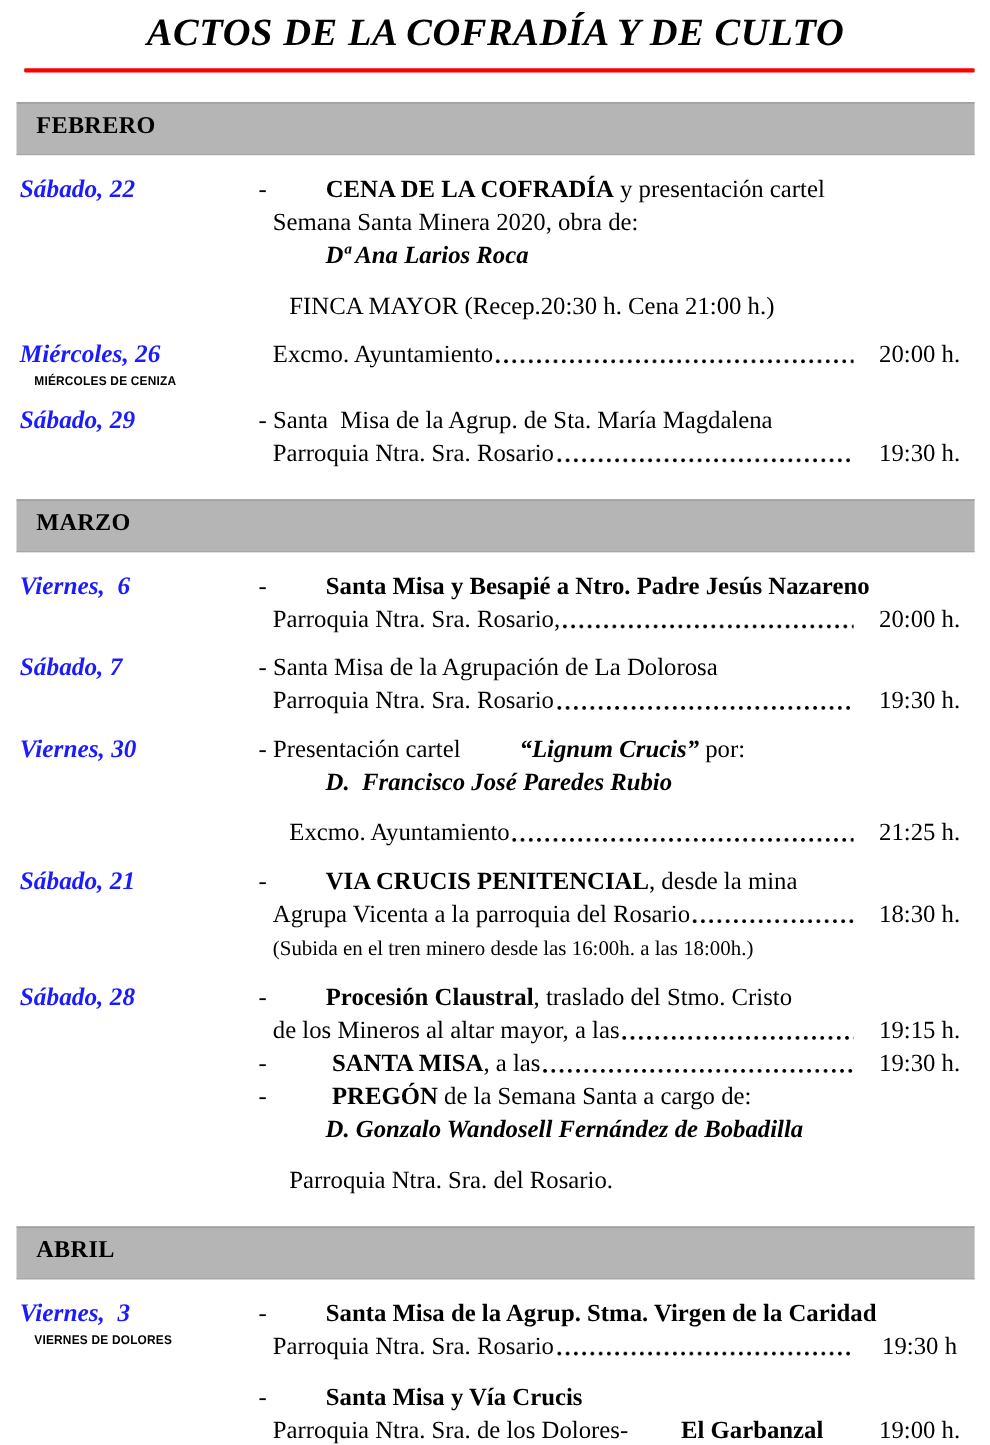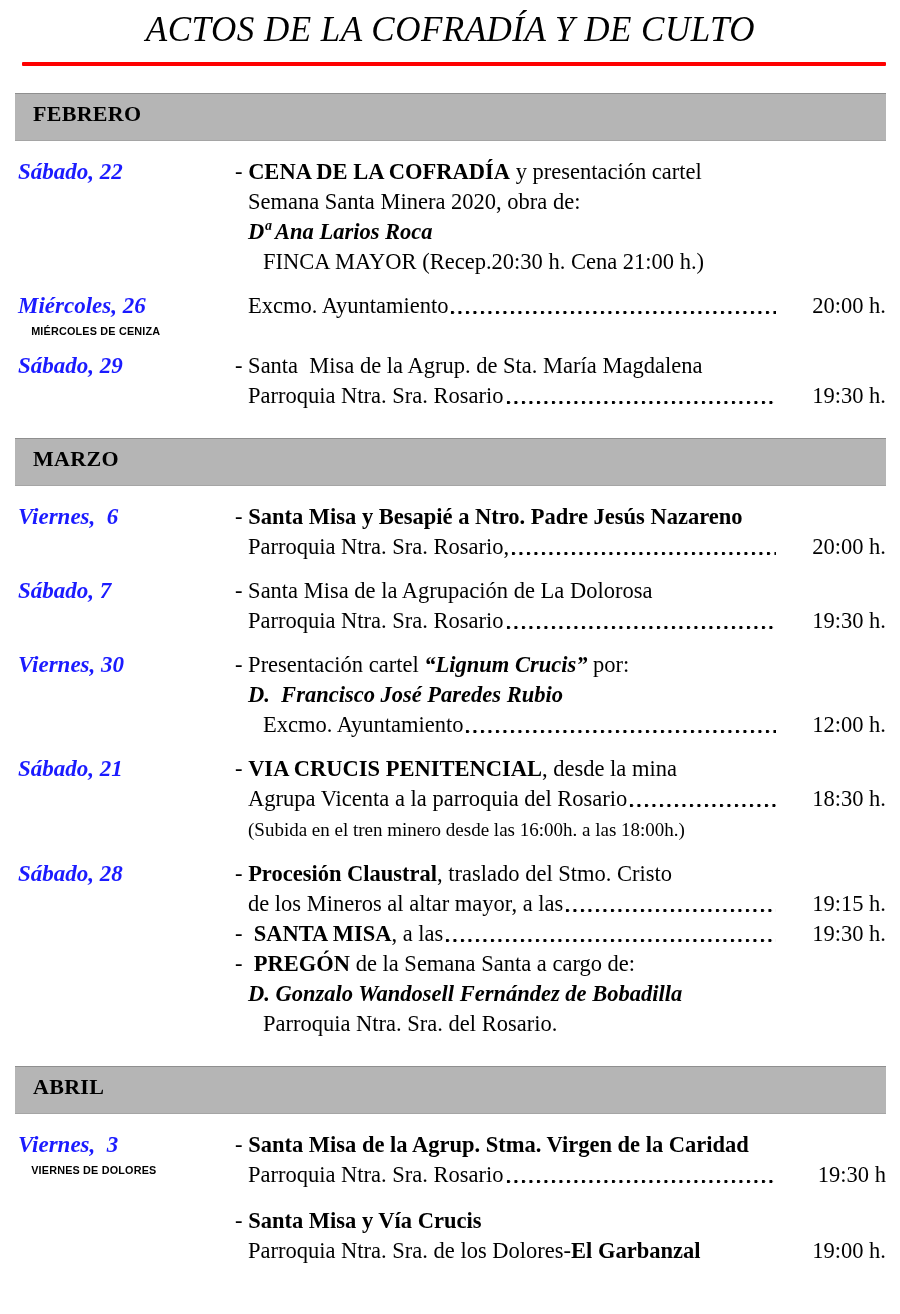--- a/index.html
+++ b/index.html
@@ -11,21 +11,21 @@
     color: #000;
   }
   .page {
     width: 900px;
     min-height: 1314px;
     padding: 8px 14px 24px 15px;
   }
   .title {
     font-size: 35px;
     line-height: 44px;
-    font-weight: normal;
+    font-weight: bold;
     font-style: italic;
     text-align: center;
     margin: 0;
     letter-spacing: 0.5px;
     white-space: pre-wrap;
   }
   .rule {
     height: 4px;
     background: var(--accent, #fe0000);
     margin: 10px 0 0 7px;
@@ -66,37 +66,37 @@
   .events-col { flex: 1 1 auto; min-width: 0; }
   .event { margin-bottom: 16px; }
   .event:last-child { margin-bottom: 0; }
   .line {
     display: flex;
     align-items: baseline;
     font-size: 22.5px;
     line-height: 30px;
   }
   .ind1 { padding-left: 13px; }
-  .ind2 { padding-left: 28px; }
+  .ind2 { padding-left: 28px; margin-top: 16px; }
   .seg { white-space: pre-wrap; }
-  .b { font-weight: bold; }
+  .b { font-weight: bold; margin-left: 48px; }
   .i { font-style: italic; }
   .small { font-size: 19px; }
   .dots {
     flex: 1 1 14px;
     align-self: flex-end;
     height: 5px;
     margin: 0 10px 6px 2px;
     background-image: radial-gradient(circle at 2.5px 2.5px, #000 1.45px, rgba(0,0,0,0) 1.9px);
     background-size: 7.5px 5px;
     background-repeat: repeat-x;
     background-position: left bottom;
   }
   .spacer { flex: 1 1 8px; }
-  .time { flex: 0 0 100px; width: 100px; text-align: right; white-space: pre; }
+  .time { flex: 0 0 100px; width: 100px; text-align: center; white-space: pre; }
 </style>
 </head>
 <body>
 
 <div class="page">
   <h1 class="title">ACTOS DE LA COFRADÍA Y DE CULTO</h1>
   <div class="rule"></div>
   <div id="schedule">
       <div class="month-bar">FEBRERO</div>
       <div class="row">
@@ -195,21 +195,21 @@
           <div class="event">
             <div class="line">
               <span class="text"><span class="seg">- Presentación cartel </span><span class="seg b i">“Lignum Crucis”</span><span class="seg"> por:</span></span>
             </div>
             <div class="line ind1">
               <span class="text"><span class="seg b i">D.  Francisco José Paredes Rubio</span></span>
             </div>
             <div class="line ind2">
               <span class="text"><span class="seg">Excmo. Ayuntamiento</span></span>
               <span class="dots"></span>
-              <span class="time">12:00 h.</span>
+              <span class="time">21:25 h.</span>
             </div>
           </div>
         </div>
       </div>
       <div class="row">
         <div class="date-col">
           <div class="date">Sábado, 21</div>
         </div>
         <div class="events-col">
           <div class="event">

